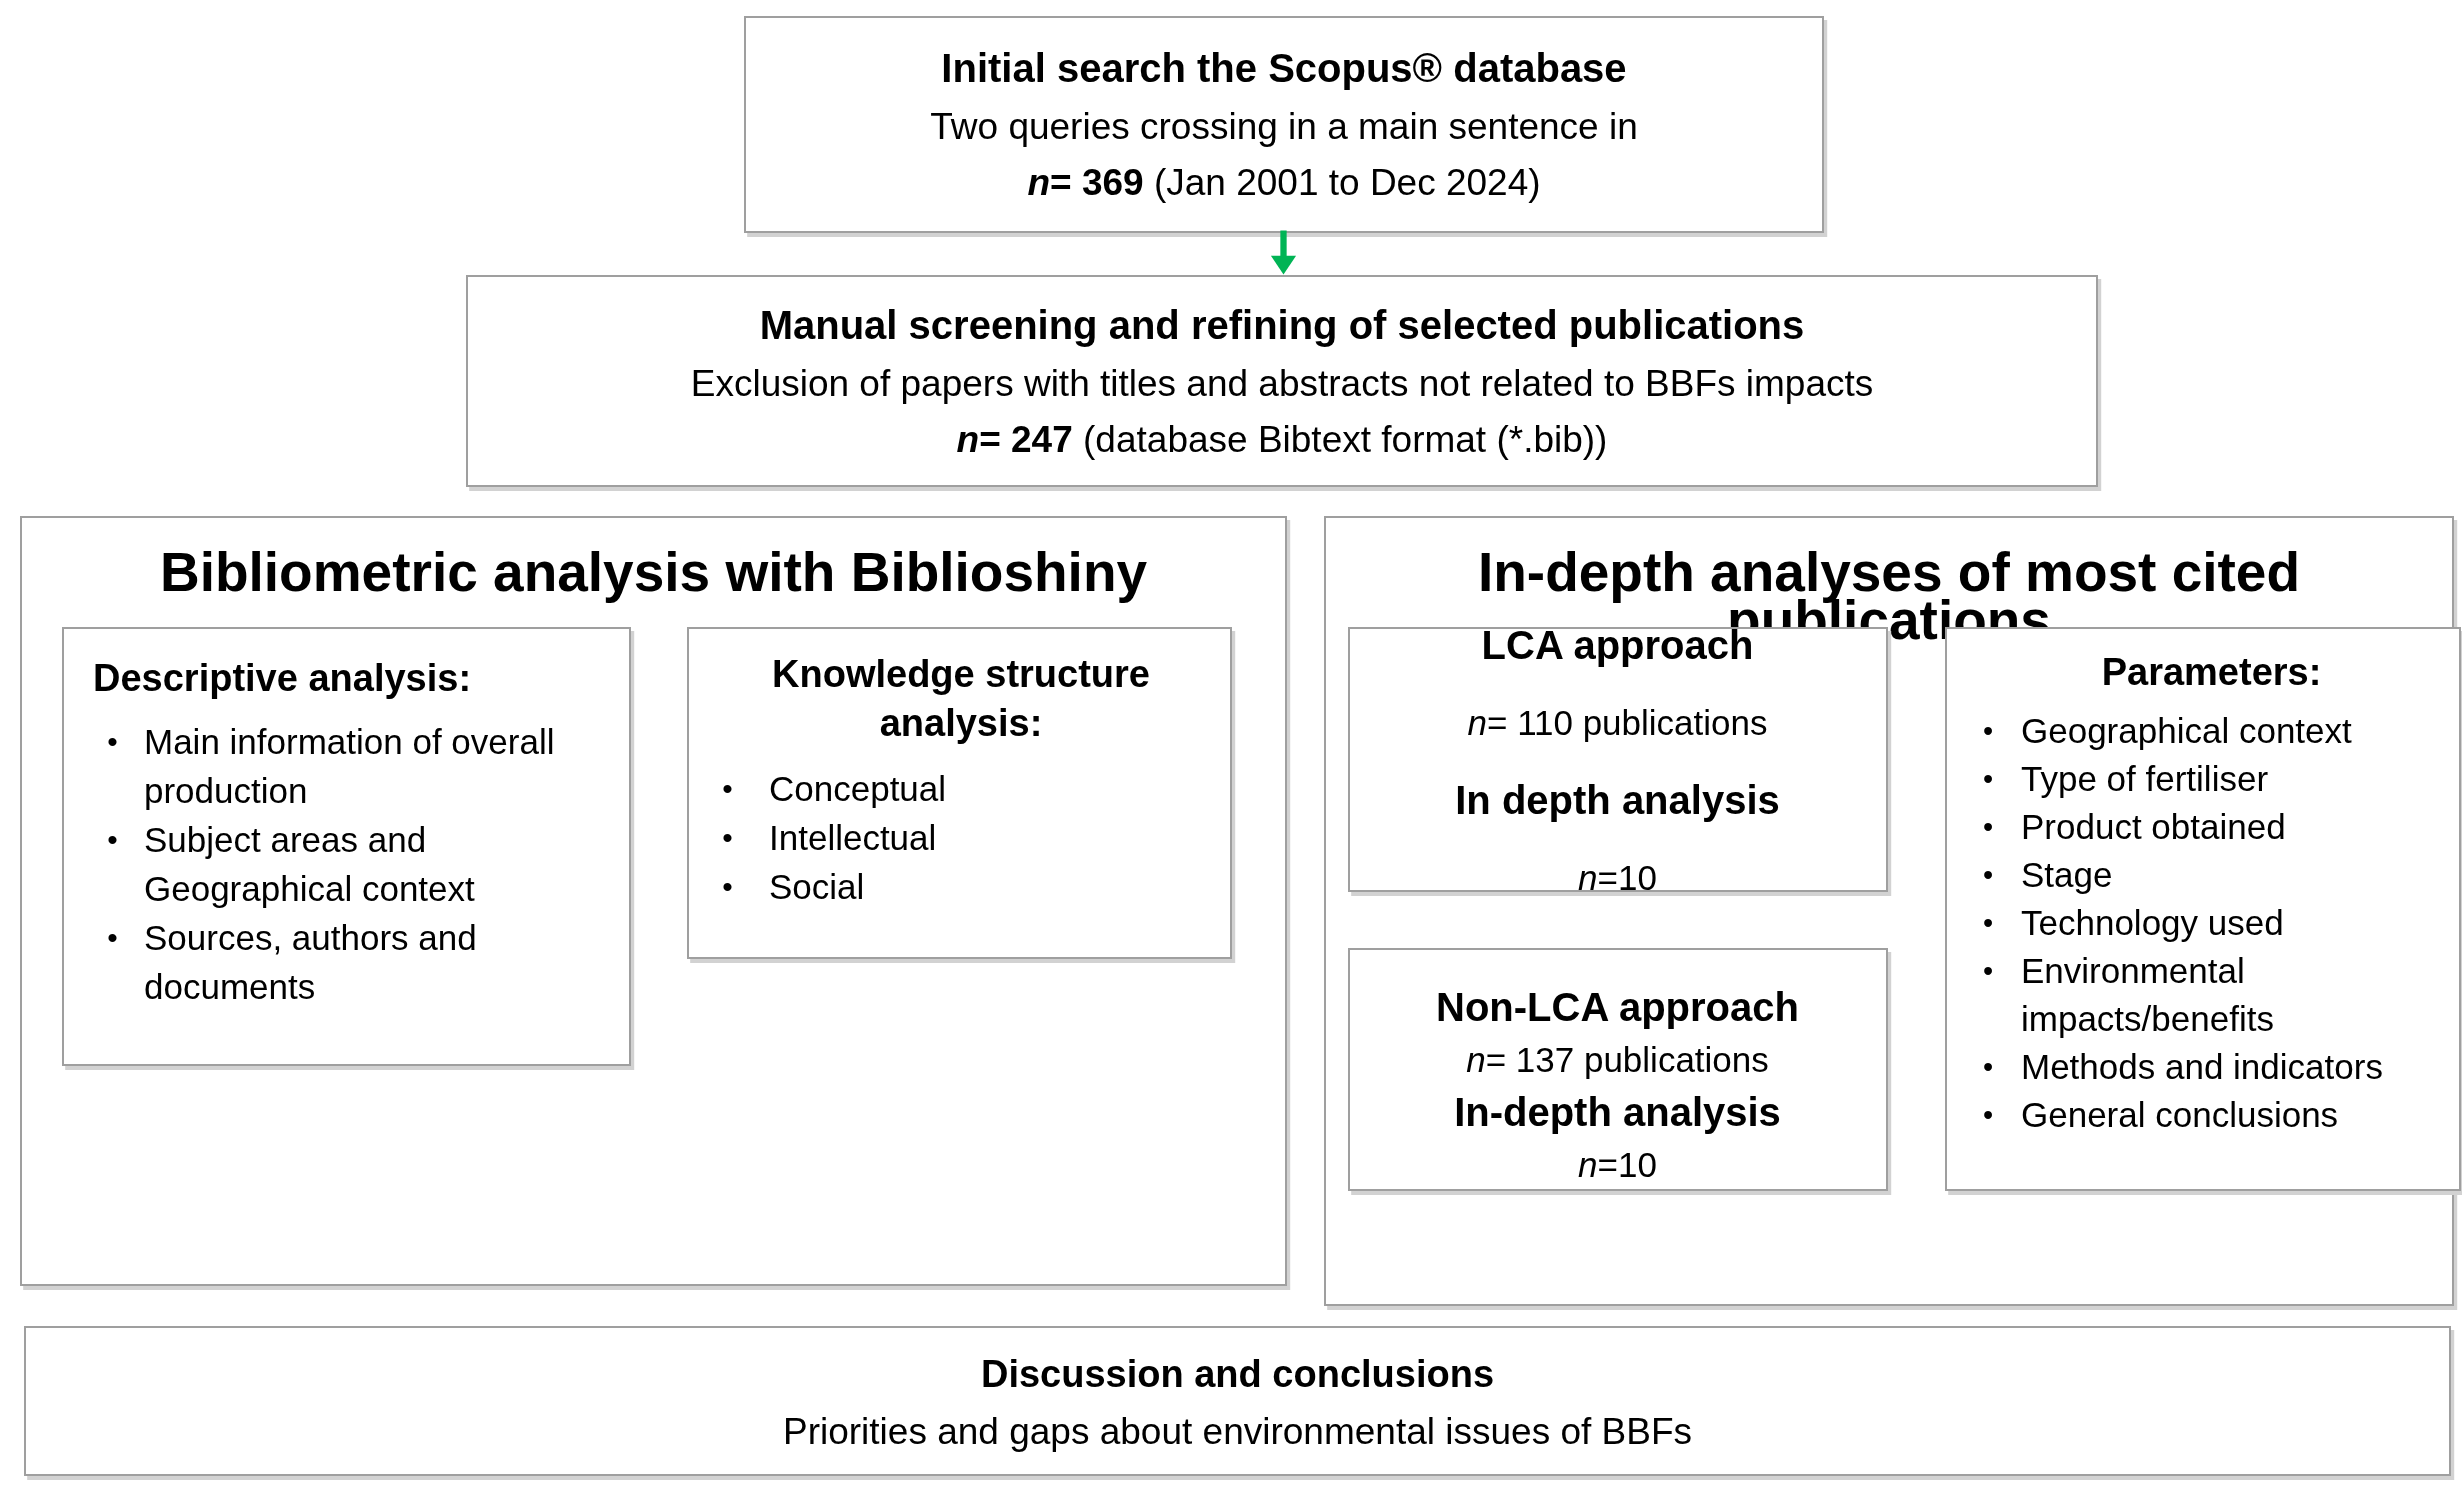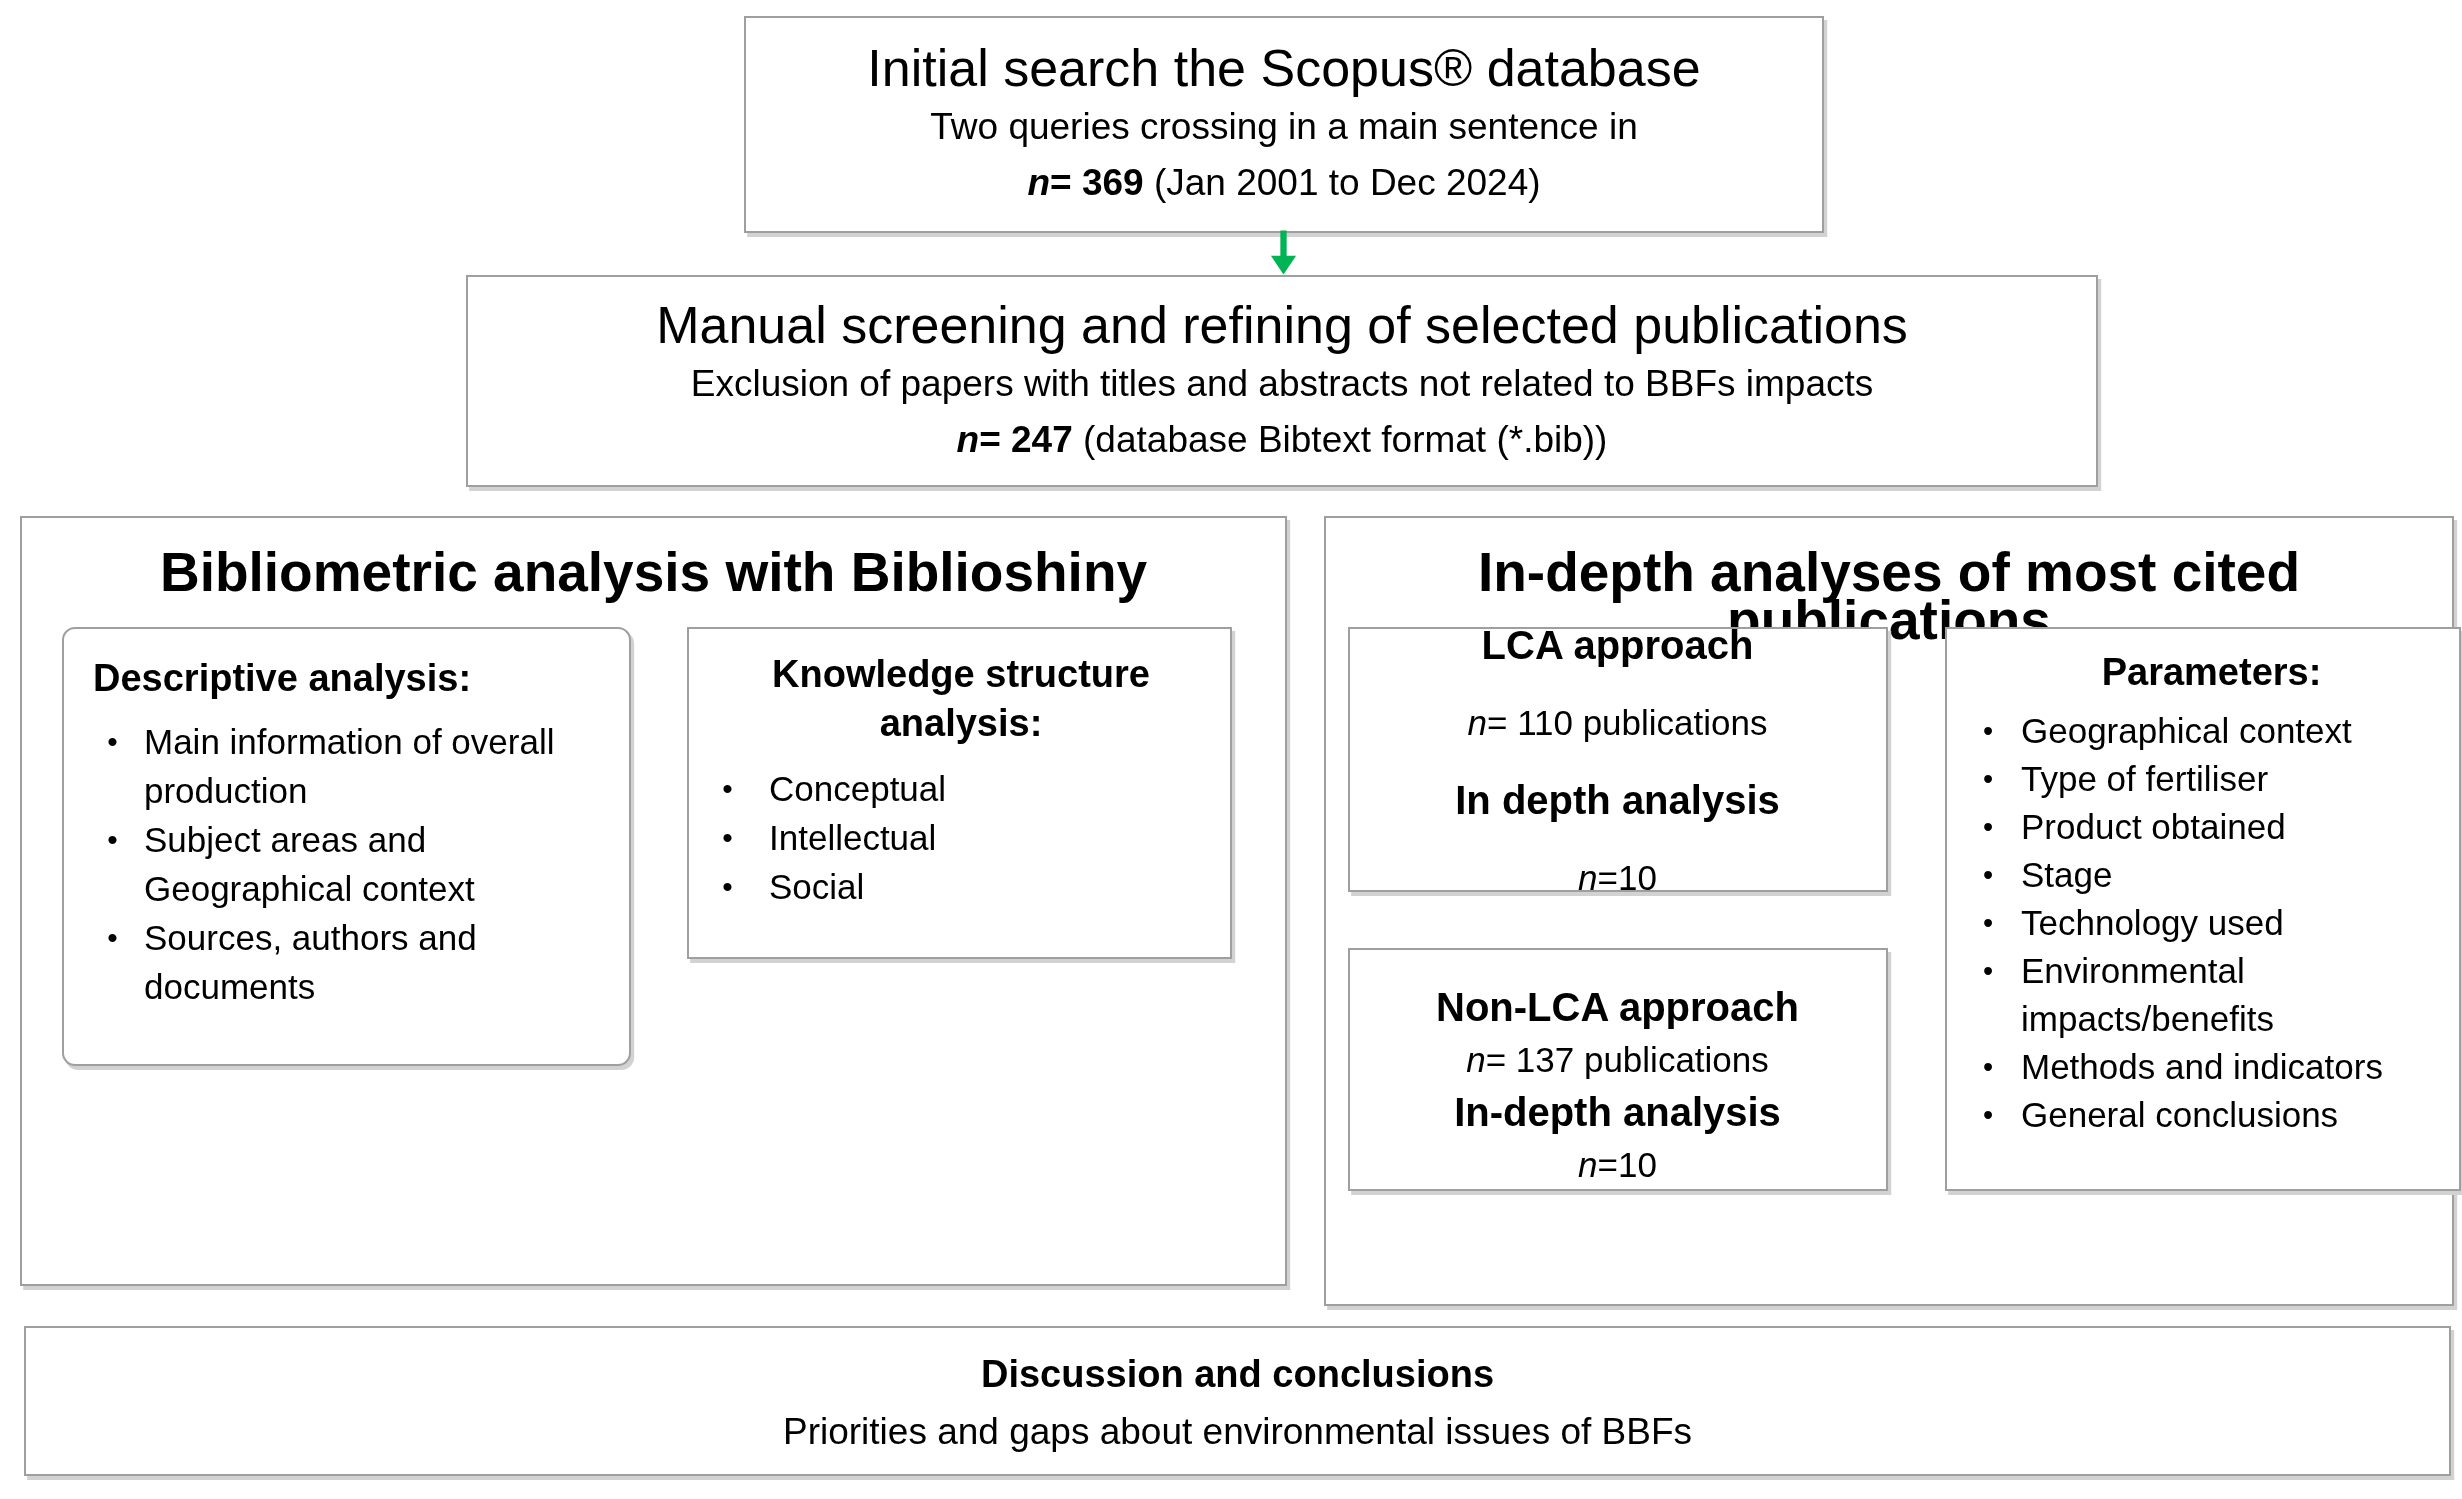--- a/index.html
+++ b/index.html
@@ -20,32 +20,32 @@
   .box{
     position:absolute;background:var(--background_white);
     border:2.4px solid var(--border_gray);
     box-shadow:3.2px 4px 0 var(--shadow_gray);
   }
   .vcenter{display:flex;flex-direction:column;justify-content:center;align-items:center;text-align:center;}
   .t-bold{font-weight:bold;}
   .t-italic{font-style:italic;}
   
   .flowbox{font-size:37px;line-height:56px;}
-  .flowbox .title{font-size:52px;font-weight:normal;line-height:61px;}
+  .flowbox .title{font-size:40px;font-weight:bold;line-height:61px;}
   .box1{left:744px;top:16px;width:1080px;height:217px;}
   .box2{left:466px;top:275px;width:1632px;height:212px;}
   .arrow{position:absolute;left:1267px;top:230px;width:33px;height:45px;}
   
   .section{position:absolute;background:var(--background_white);border:2.4px solid var(--border_gray);box-shadow:3.2px 4px 0 var(--shadow_gray);}
   .left-section{left:20px;top:516px;width:1267px;height:770px;}
   .right-section{left:1324px;top:516px;width:1130px;height:790px;}
   .section-title{margin-top:30px;font-size:55px;font-weight:bold;text-align:center;line-height:48px;}
   
   .inner{position:absolute;background:var(--background_white);border:2.4px solid var(--border_gray);box-shadow:3.2px 4px 0 var(--shadow_gray);}
-  .desc-box{left:40px;top:109px;width:569px;height:439px;padding:24px 0 0 29px;border-radius:13px;}
+  .desc-box{left:40px;top:109px;width:569px;height:439px;padding:24px 0 0 29px;}
   .desc-box .heading{font-size:38px;font-weight:bold;line-height:51px;margin-bottom:12.7px;}
   .know-box{left:665px;top:109px;width:545px;height:332px;padding:21px 16px 0 19px;}
   .know-box .heading{font-size:38px;font-weight:bold;line-height:49px;text-align:center;margin-bottom:16px;}
   .bullets{display:flex;flex-direction:column;}
   .bullet{display:flex;align-items:flex-start;font-size:35px;line-height:49px;}
   .bullet .dot{width:51px;flex:0 0 51px;text-align:left;padding-left:14.3px;font-size:30px;}
   .desc-box .bullet .txt{max-width:414px;}
   .know-box .bullet .dot{flex-basis:61px;width:61px;}
   
   .lca-box{left:21.5px;top:109px;width:540px;height:265px;gap:25px;}

